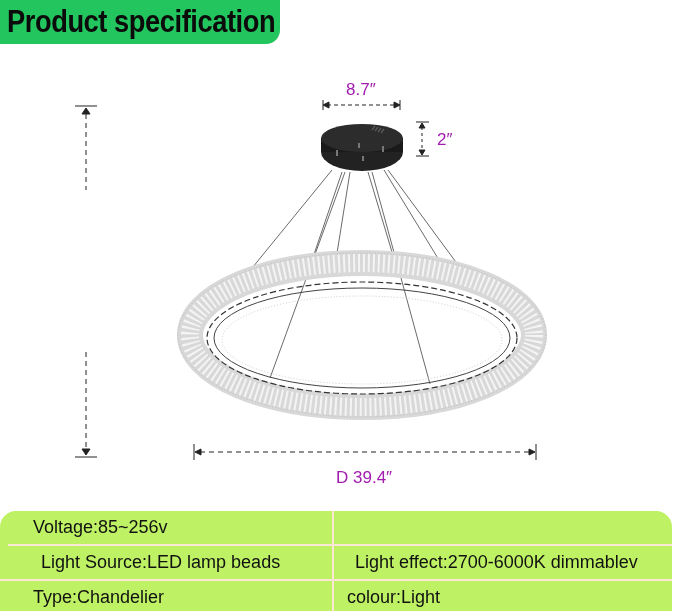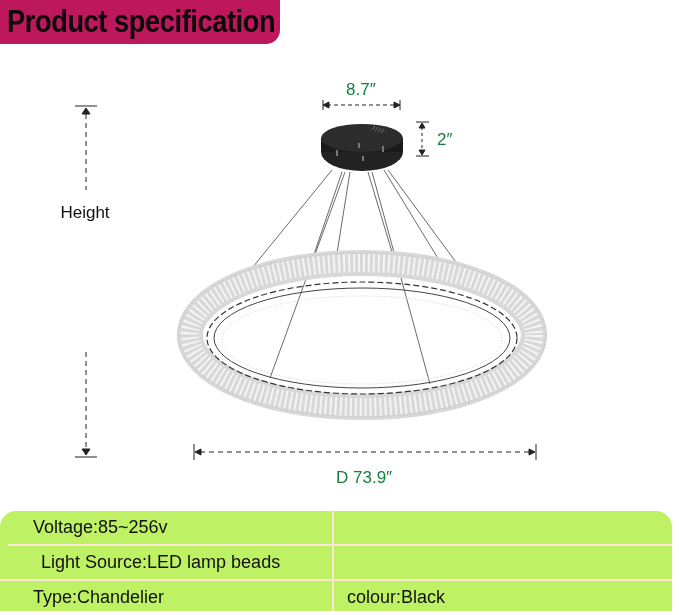--- a/index.html
+++ b/index.html
@@ -1,26 +1,26 @@
 <!DOCTYPE html>
 <html><head>
   <meta charset="utf-8">
   <style>
     html, body { margin: 0; padding: 0; background: #ffffff; }
     body { width: 679px; height: 615px; position: relative; overflow: hidden;
            font-family: "Liberation Sans", "DejaVu Sans", sans-serif; color: #111; }
     .title-banner { position: absolute; left: 0; top: 0; width: 280px; height: 44px;
-      background: #be185d; border-radius: 0 0 14px 0; }
+      background: #22c55e; border-radius: 0 0 14px 0; }
     .title-text { position: absolute; left: 7px; top: 2px; font-size: 31px; font-weight: bold;
       letter-spacing: -0.5px; color: #0b0b0b; line-height: 40px; white-space: nowrap; transform: scaleX(0.88); transform-origin: left center; }
     .diagram { position: absolute; left: 0; top: 0; width: 679px; height: 505px; }
     .height-label { position: absolute; left: 30px; top: 200px; width: 110px; text-align: center;
       font-size: 17px; line-height: 26px; color: #111; }
     .height-label span { display: block; }
-    .dim-text { position: absolute; font-size: 17px; color: #15803d; }
+    .dim-text { position: absolute; font-size: 17px; color: #a21caf; }
     .spec-table { position: absolute; left: 0; top: 511px; width: 672px; height: 100px;
       background: #bef264; border-radius: 16px 16px 0 0; overflow: hidden; }
     .spec-row { position: absolute; left: 0; width: 672px; height: 33px; display: flex; }
     .spec-row.r1 { top: 0; }
     .spec-row.r2 { top: 35px; margin-left: 8px; }
     .spec-row.r3 { top: 70px; }
     .spec-row.r2::before, .spec-row.r3::before { content: ""; position: absolute; left: 0; right: 0; top: -2px; height: 2px; background: #fbe7d3; }
     .spec-cell { height: 33px; line-height: 33px; font-size: 18px; color: #111; white-space: nowrap; }
     .spec-cell.left { width: 330px; padding-left: 33px; box-sizing: border-box; }
     .spec-cell.right { width: 342px; padding-left: 17px; box-sizing: border-box; }
@@ -102,33 +102,33 @@
     <g stroke="#222" fill="#222">
       <line x1="194" y1="444" x2="194" y2="460" stroke-width="1"></line>
       <line x1="536" y1="444" x2="536" y2="460" stroke-width="1"></line>
       <line x1="200" y1="452" x2="530" y2="452" stroke-width="1" stroke-dasharray="5,4"></line>
       <polygon points="195,452 201,449 201,455"></polygon>
       <polygon points="535,452 529,449 529,455"></polygon>
     </g>
   </svg>
 
   <div class="height-label">
-    <span>Height</span>
   </div>
 
   <div class="dim-text" style="left:346px; top:80px;">8.7″</div>
   <div class="dim-text" style="left:437px; top:130px;">2″</div>
-  <div class="dim-text" style="left:336px; top:468px;">D 73.9″</div>
+  <div class="dim-text" style="left:336px; top:468px;">D 39.4″</div>
 </div>
 
 <div class="spec-table">
   <div class="spec-row r1">
     <div class="spec-cell left">Voltage:85~256v</div>
   </div>
   <div class="spec-row r2">
     <div class="spec-cell left">Light Source:LED lamp beads</div>
+    <div class="spec-cell right">Light effect:2700-6000K dimmablev</div>
   </div>
   <div class="spec-row r3">
     <div class="spec-cell left">Type:Chandelier</div>
-    <div class="spec-cell right">colour:Black</div>
+    <div class="spec-cell right">colour:Light</div>
   </div>
   <div class="col-divider"></div>
 </div>
 
 </body></html>

